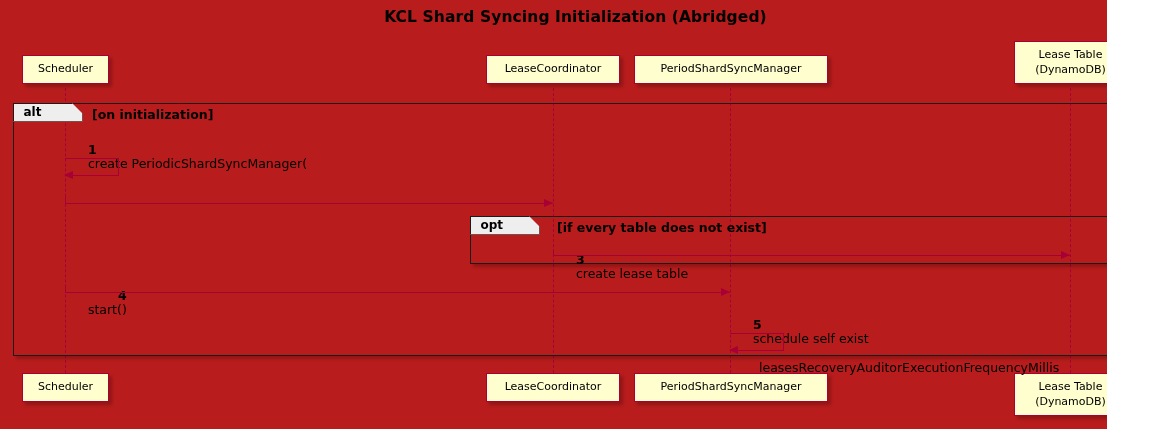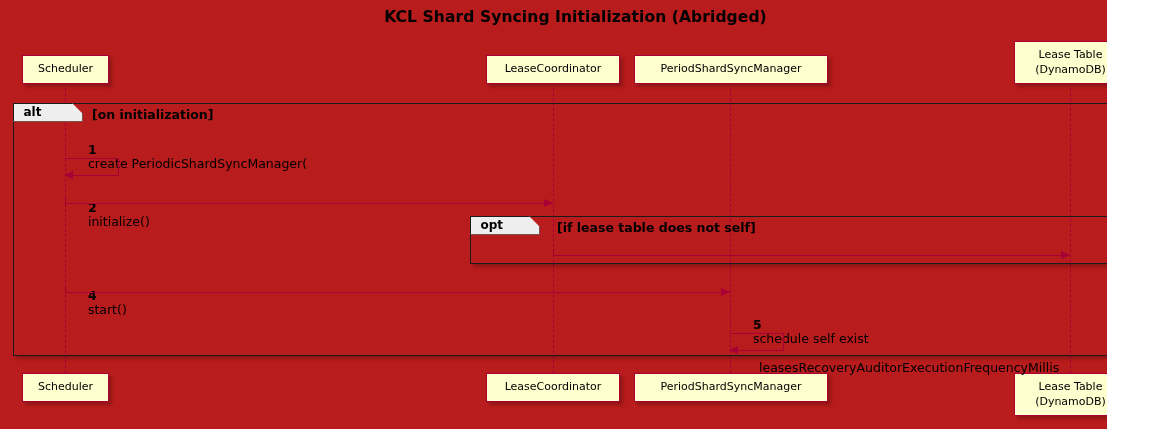--- a/index.html
+++ b/index.html
@@ -151,21 +151,21 @@
   <div class="lifeline" style="left:1070px;"></div>
 
   <div class="fragment" style="left:13px; top:103px; width:1129px; height:253px;">
     <div class="fragment-tab" style="width:70px;">alt</div>
   </div>
   <div class="fragment-guard" style="left:92px; top:107px;">[on initialization]</div>
 
   <div class="fragment" style="left:470px; top:216px; width:662px; height:48px;">
     <div class="fragment-tab" style="width:70px;">opt</div>
   </div>
-  <div class="fragment-guard" style="left:557px; top:220px;">[if lease table does not self]</div>
+  <div class="fragment-guard" style="left:557px; top:220px;">[if every table does not exist]</div>
 
   <div class="participant" style="left:22px;  top:55px; width:87px;  height:29px;">Scheduler</div>
   <div class="participant" style="left:486px; top:55px; width:134px; height:29px;">LeaseCoordinator</div>
   <div class="participant" style="left:634px; top:55px; width:194px; height:29px;">PeriodShardSyncManager</div>
   <div class="participant" style="left:1014px; top:41px; width:113px; height:43px;">Lease Table
 (DynamoDB)</div>
 
   <div class="participant" style="left:22px;  top:373px; width:87px;  height:29px;">Scheduler</div>
   <div class="participant" style="left:486px; top:373px; width:134px; height:29px;">LeaseCoordinator</div>
   <div class="participant" style="left:634px; top:373px; width:194px; height:29px;">PeriodShardSyncManager</div>
@@ -173,33 +173,33 @@
 (DynamoDB)</div>
 
   <div class="msg-label" style="left:72px; top:128px;">
     <span class="msg-num">1</span>
     <span>create PeriodicShardSyncManager(</span>
     <br><span style="display:inline-block; width:22px;"></span>
   </div>
   <div class="selfcall" style="left:65px; top:158px; width:54px; height:18px;"></div>
   <div class="msg-arrow-left" style="left:64px; top:171px;"></div>
 
-  <div class="msg-label" style="left:72px; top:186px;">
-    <span class="msg-num">2</span>
-    <span>initialize()</span>
-  </div>
   <div class="msg-line" style="left:65px; top:203px; width:488px;"></div>
   <div class="msg-tick" style="left:65px; top:197px;"></div>
   <div class="msg-arrow-right" style="left:544px; top:199px;"></div>
 
+  <div class="msg-label" style="left:560px; top:238px;">
+    <span class="msg-num">3</span>
+    <span>create lease table</span>
+  </div>
   <div class="msg-line" style="left:553px; top:255px; width:517px;"></div>
   <div class="msg-tick" style="left:553px; top:249px;"></div>
   <div class="msg-arrow-right" style="left:1061px; top:251px;"></div>
 
-  <div class="msg-label" style="left:72px; top:274px;">
+  <div class="msg-label" style="left:72px; top:274px;text-align:right;">
     <span class="msg-num">4</span>
     <span>start()</span>
   </div>
   <div class="msg-line" style="left:65px; top:292px; width:665px;"></div>
   <div class="msg-tick" style="left:65px; top:286px;"></div>
   <div class="msg-arrow-right" style="left:721px; top:288px;"></div>
 
   <div class="msg-label" style="left:737px; top:303px;">
     <span class="msg-num">5</span>
     <span>schedule self exist</span>

